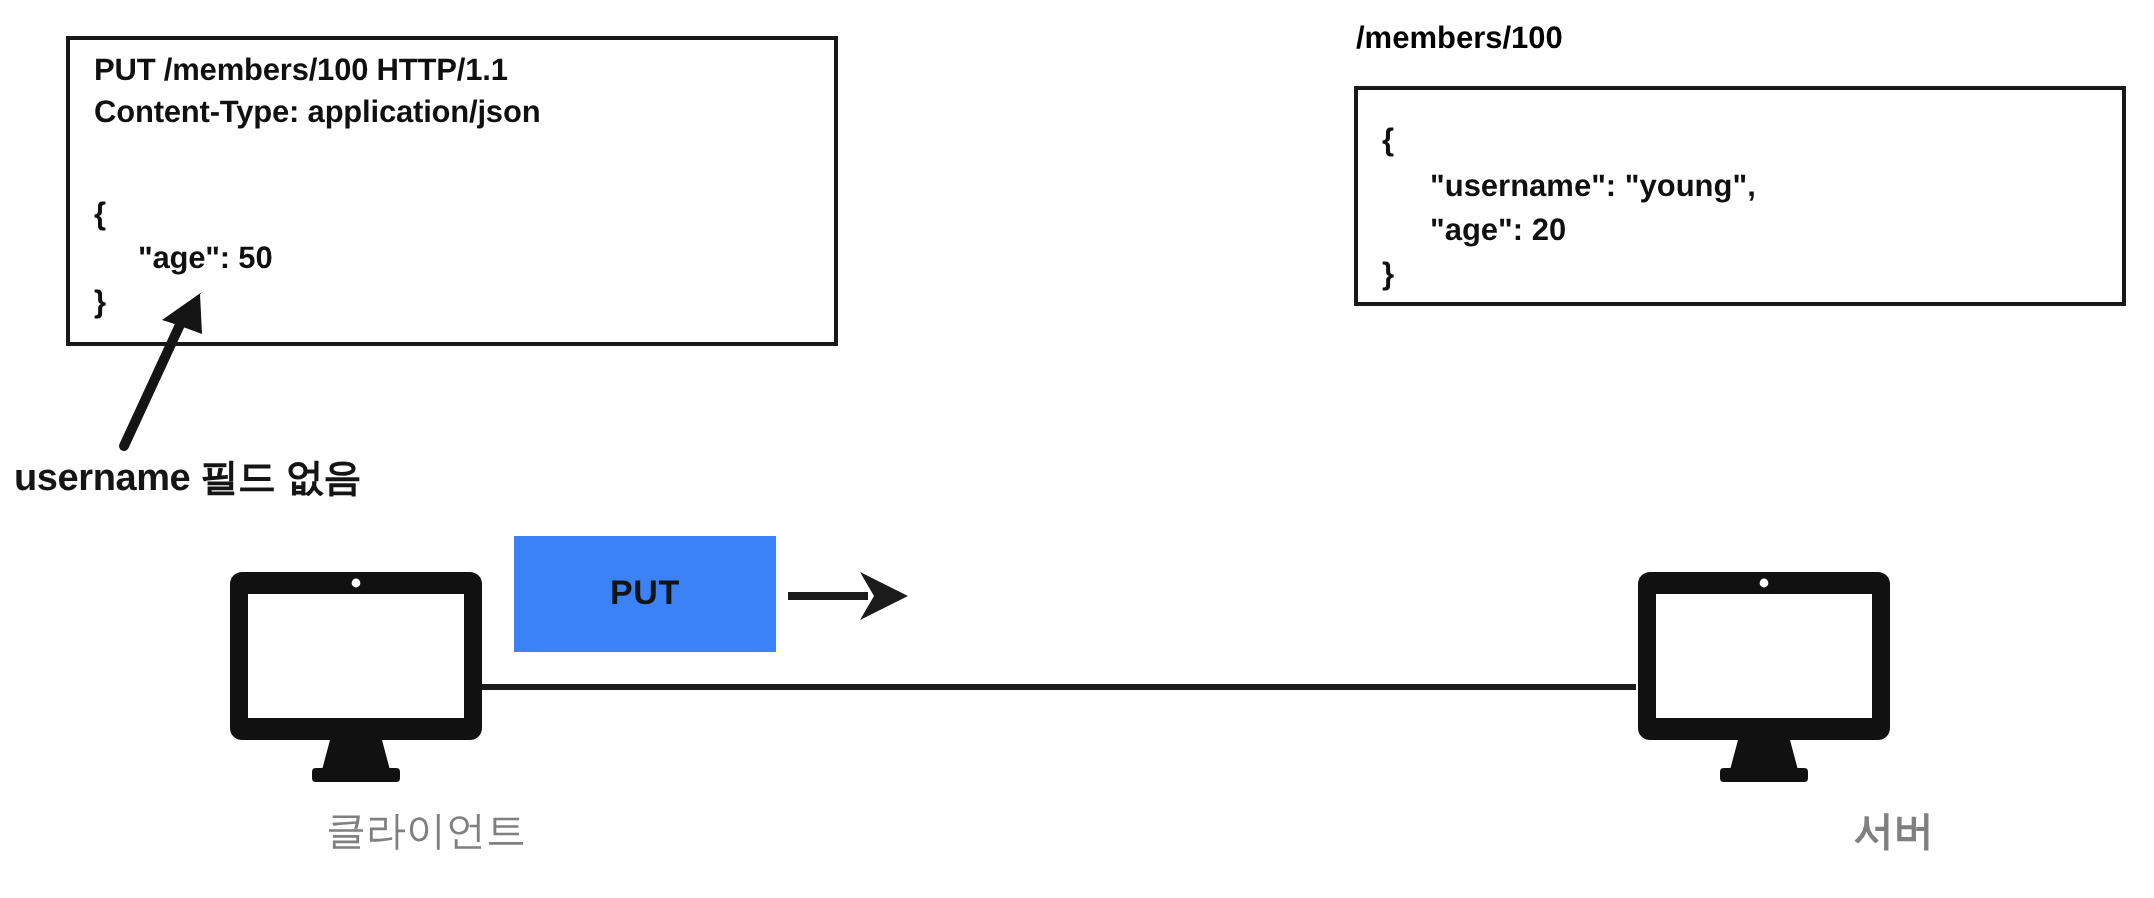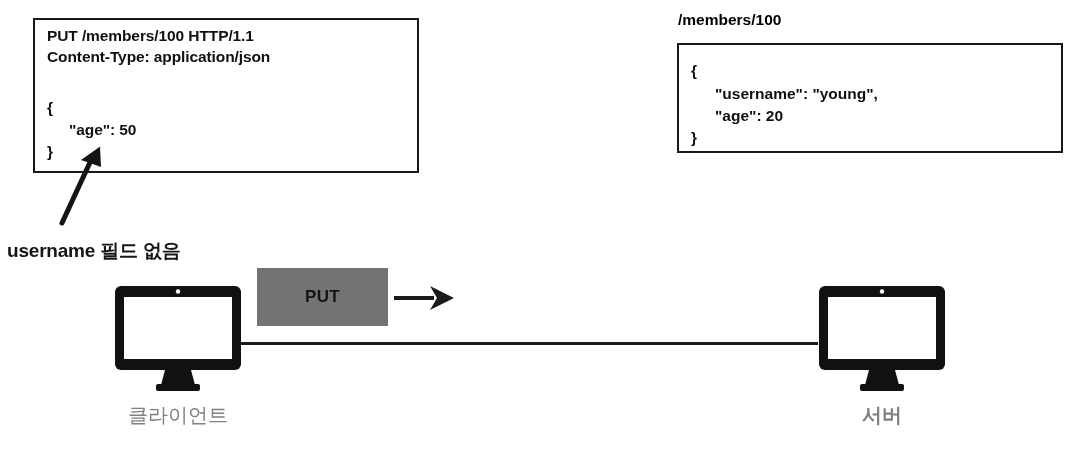--- a/index.html
+++ b/index.html
@@ -103,41 +103,40 @@
   }
   #annotation-text {
     position: absolute;
     left: 7px;
     top: 226px;
     font-size: 19px;
     font-weight: bold;
     color: #151515;
     white-space: pre;
     letter-spacing: -0.2px;
-    margin-top: 12px;
   }
 
   
   #network-line {
     position: absolute;
     left: 228px;
     top: 342px;
     width: 590px;
     height: 3px;
     background: #1b1b1b;
   }
 
   
   #method-badge {
     position: absolute;
     left: 257px;
     top: 268px;
     width: 131px;
     height: 58px;
-    background: #737373;
+    background: #3b82f6;
     display: flex;
     align-items: center;
     justify-content: center;
   }
   #method-badge-label {
     font-size: 17px;
     font-weight: bold;
     color: #141414;
     letter-spacing: 0.3px;
   }
@@ -155,21 +154,21 @@
     width: 130px;
     height: 110px;
   }
   #client-monitor { left: 113px; top: 284px; }
   #server-monitor { left: 817px; top: 284px; }
 
   .node-label {
     position: absolute;
     font-size: 20px;
     color: #808080;
-    text-align: center;
+    text-align: right;
     white-space: pre;
   }
   #client-label { left: 93px; top: 402px; width: 170px; }
   #server-label { left: 797px; top: 402px; width: 170px; font-weight: bold; }
 </style>
 </head>
 <body>
 
 <div class="stage">
 

